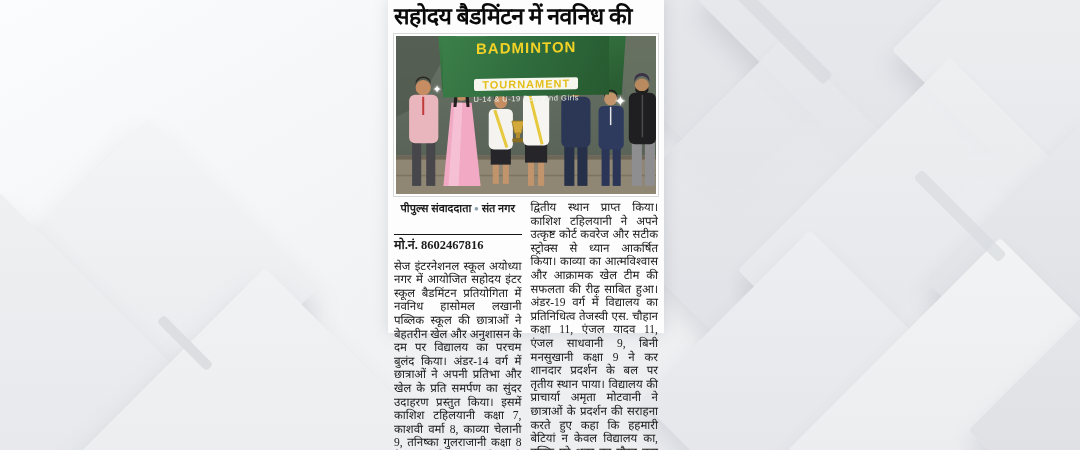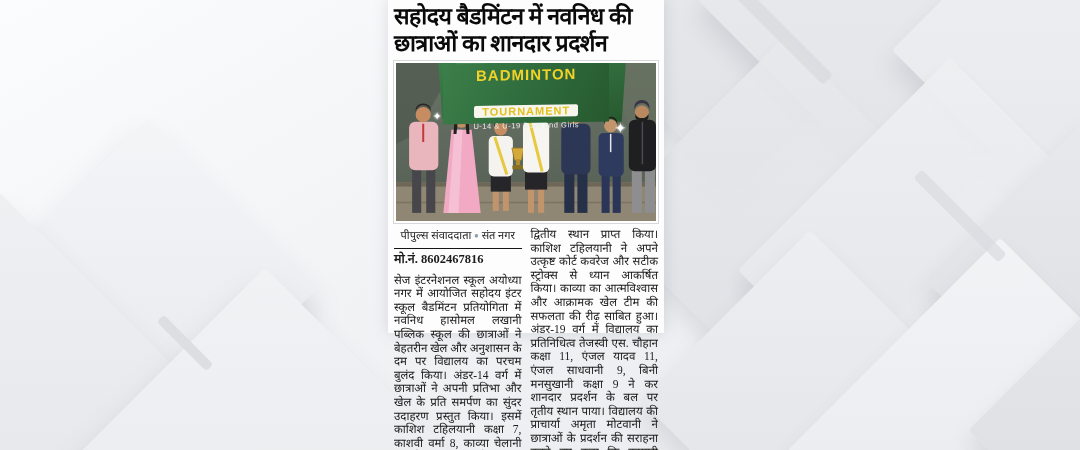--- a/index.html
+++ b/index.html
@@ -36,22 +36,22 @@
     font-family:"Liberation Sans","DejaVu Sans",sans-serif;
   }
   .banner .t1{font-size:15px;font-weight:800;color:#f2d226;letter-spacing:1px;margin-top:3px;}
   .banner .t2{display:inline-block;background:#f7f6ee;color:#e4bf1d;font-weight:800;
     font-size:11px;letter-spacing:1px;padding:0 8px;border-radius:2px;margin-top:2px;}
   .banner .t3{font-size:7.5px;color:#e9efe6;margin-top:2px;letter-spacing:.5px;}
   .sparkle{position:absolute;color:#fff;font-size:11px;text-shadow:0 0 3px #fff;}
   
   .bodywrap{display:flex;gap:9px;margin-top:5px;}
   .col{width:128px;color:#1b1b1b;font-size:11.5px;line-height:13.6px;text-align:justify;}
-  .byline{text-align:center;font-weight:400;font-size:11px;line-height:14px;
-    border-bottom:1.6px solid #151515;padding-bottom:5px;}
+  .byline{text-align:center;font-weight:700;font-size:11px;line-height:14px;
+    border-bottom:1.6px solid #151515;padding-bottom:18px;}
   .byline .dot{font-size:8px;color:#8ba0ac;vertical-align:1px;}
   .phone{font-weight:700;font-size:12.5px;margin:4px 0 7px 0;}
 </style>
 </head>
 <body>
 
 <div class="bg-decor">
 
   <div class="diamond soft" style="left:28px;top:168px;width:240px;height:240px;background:linear-gradient(135deg,#f4f5f7,#e6e8eb);"></div>
   <div class="diamond soft" style="left:-150px;top:255px;width:300px;height:300px;background:linear-gradient(135deg,#eef0f2,#e2e4e8);"></div>
@@ -68,21 +68,20 @@
   <div class="diamond softer" style="left:850px;top:300px;width:300px;height:300px;background:linear-gradient(135deg,#f2f3f5,#e6e8eb);"></div>
   <div class="diamond softer" style="left:1010px;top:330px;width:200px;height:200px;background:linear-gradient(135deg,#e5e7ea,#dadce1);"></div>
   <div class="diamond" style="left:700px;top:20px;width:150px;height:14px;background:#d9dbe0;opacity:.8;"></div>
   <div class="diamond" style="left:900px;top:210px;width:120px;height:12px;background:#d9dbe0;opacity:.7;"></div>
 </div>
 
 <div class="clip">
 
   <div class="headline">
     <div>सहोदय बैडमिंटन में नवनिध की</div>
-    <div>छात्राओं का शानदार प्रदर्शन</div>
   </div>
 
   <div class="photo">
     <svg viewBox="0 0 258 156" preserveAspectRatio="none">
       <defs>
         <linearGradient id="bgg" x1="0" y1="0" x2="0" y2="1">
           <stop offset="0" stop-color="#6a7366"></stop>
             <stop offset="1" stop-color="#545e53"></stop>
         </linearGradient>
         <linearGradient id="grn" x1="0" y1="0" x2="1" y2="1">

